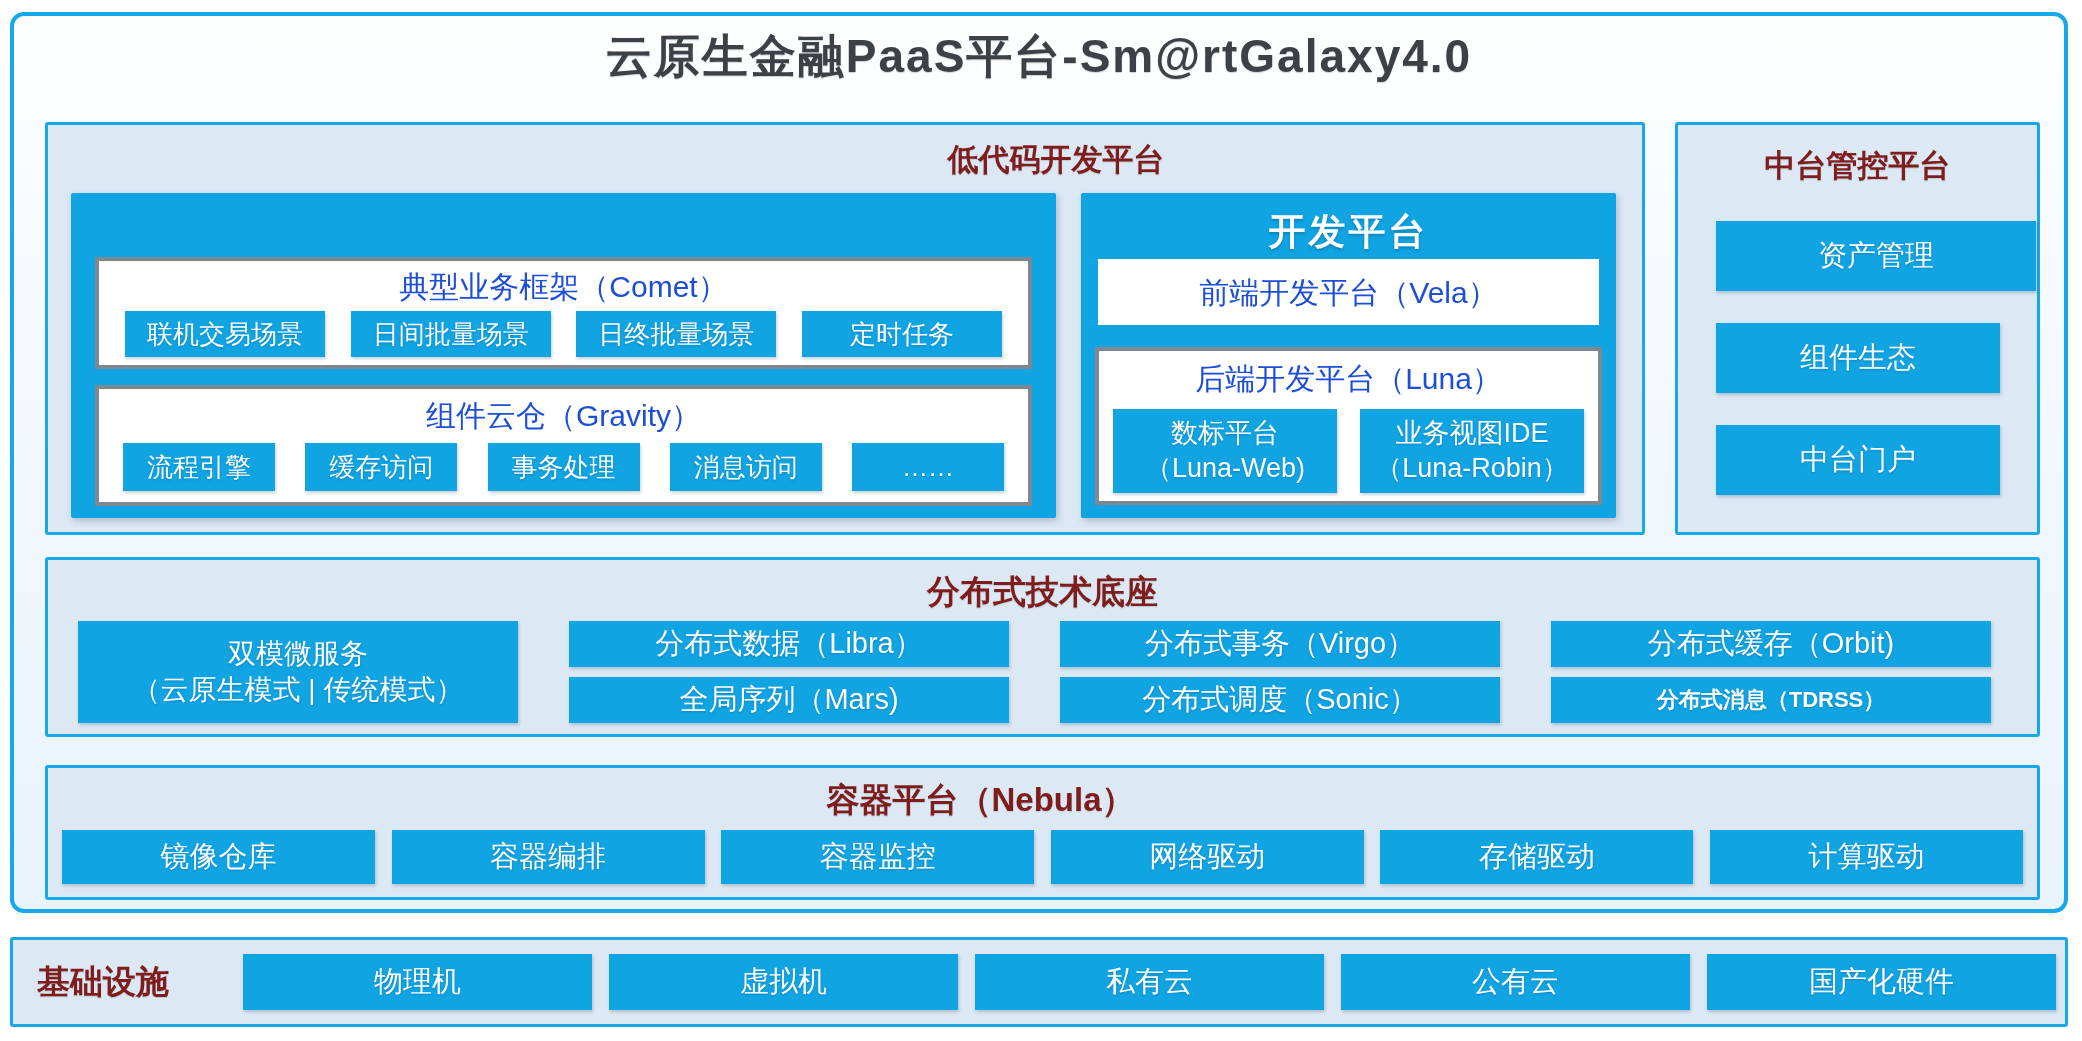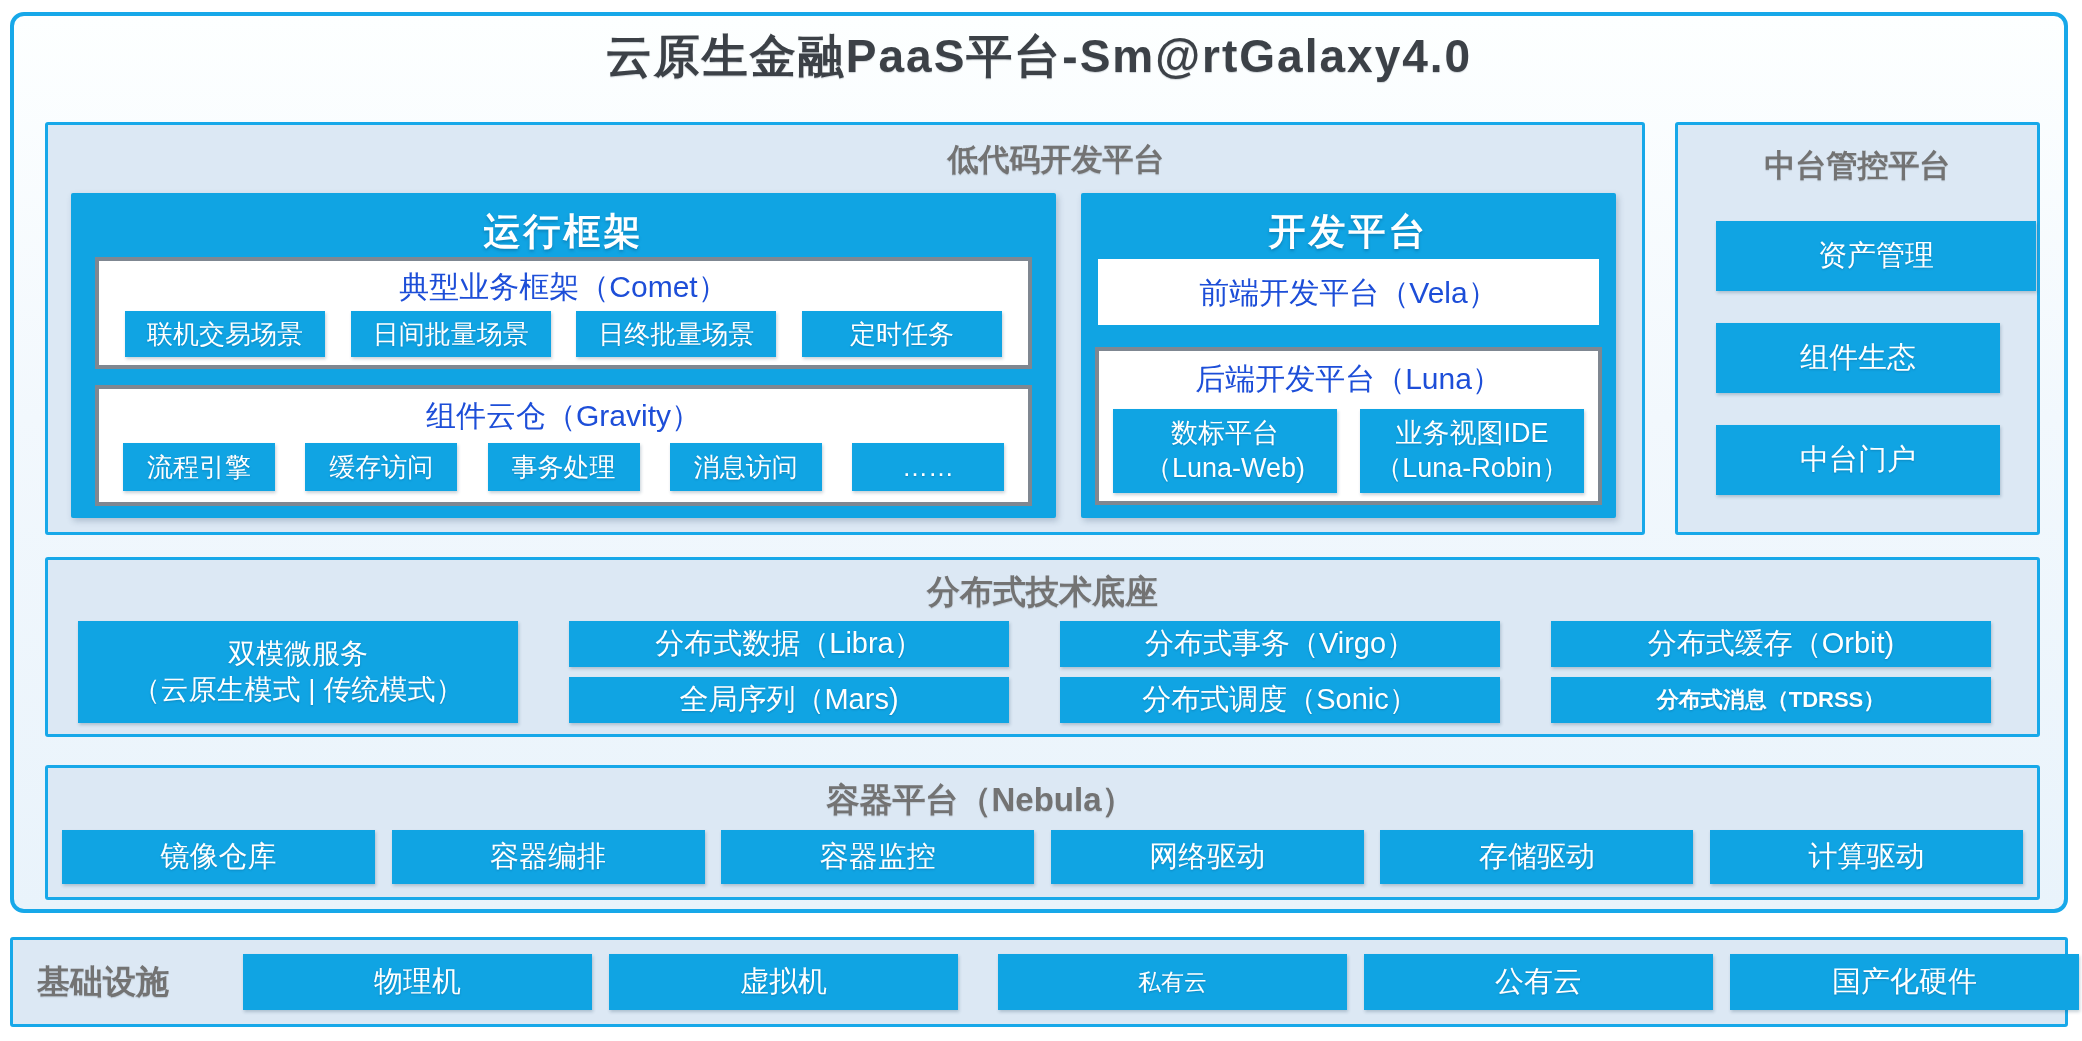--- a/index.html
+++ b/index.html
@@ -10,21 +10,21 @@
   .outer { position:absolute; left:10px; top:12px; width:2058px; height:901px;
            border:4px solid #17a8e9; border-radius:14px;
            background:linear-gradient(180deg,#fdffff 0%, #f2f8fd 45%, #e9f3fb 100%); }
 
   .main-title { position:absolute; left:10px; top:26px; width:2058px; text-align:center;
                 font-size:46px; font-weight:700; color:#3c4147; letter-spacing:2px;
                 text-shadow:0 1px 1px rgba(120,130,140,.35); }
 
   .panel { position:absolute; background:#dce8f4; border:3px solid #17a8e9; border-radius:3px; }
 
-  .panel-header { position:absolute; font-size:31px; font-weight:700; color:#737373;
+  .panel-header { position:absolute; font-size:31px; font-weight:700; color:#7f1d1d;
                   text-shadow:0 1px 1px rgba(120,130,140,.3); white-space:nowrap; }
 
   .bluebox { position:absolute; background:#10a4e3; border-radius:2px;
              box-shadow:2px 3px 6px rgba(50,80,110,.28); }
   .bluebox-title { position:absolute; left:0; width:100%; text-align:center;
                    font-size:37px; font-weight:700; color:#ffffff; letter-spacing:3px;
                    text-shadow:0 2px 3px rgba(0,60,100,.3); }
 
   .whitebox { position:absolute; background:#ffffff; }
   .graybox  { position:absolute; background:#ffffff; border:4px solid #7f8791; }
@@ -49,21 +49,20 @@
 
   <div class="outer"></div>
 
   <div class="main-title">云原生金融PaaS平台-Sm@rtGalaxy4.0</div>
 
   <div class="panel" style="left:45px; top:122px; width:1600px; height:413px;">
 
     <div class="panel-header" style="left:808px; top:14px; width:400px; text-align:center;">低代码开发平台</div>
 
     <div class="bluebox" style="left:23px; top:68px; width:985px; height:325px;">
-      <div class="bluebox-title" style="top:14px;">运行框架</div>
 
       <div class="graybox" style="left:24px; top:64px; width:937px; height:112px;">
         <div class="wb-title" style="top:6px;">典型业务框架（Comet）</div>
         <div class="chip-row" style="left:26px; right:26px; top:50px;">
           <div class="chip" style="width:200px; height:46px;">联机交易场景</div>
           <div class="chip" style="width:200px; height:46px;">日间批量场景</div>
           <div class="chip" style="width:200px; height:46px;">日终批量场景</div>
           <div class="chip" style="width:200px; height:46px;">定时任务</div>
         </div>
       </div>
@@ -138,19 +137,19 @@
       <div class="chip" style="width:313px; height:54px; font-size:29px;">存储驱动</div>
       <div class="chip" style="width:313px; height:54px; font-size:29px;">计算驱动</div>
     </div>
   </div>
 
   <div class="panel" style="left:10px; top:937px; width:2058px; height:90px;">
     <div class="panel-header big-header" style="left:24px; top:0; height:84px; display:flex; align-items:center;">基础设施</div>
     <div style="position:absolute; left:230px; top:14px; display:flex; gap:17px;">
       <div class="chip" style="width:349px; height:56px; font-size:29px;">物理机</div>
       <div class="chip" style="width:349px; height:56px; font-size:29px;">虚拟机</div>
-      <div class="chip" style="width:349px; height:56px; font-size:23px;margin-left:23px;">私有云</div>
+      <div class="chip" style="width:349px; height:56px; font-size:29px;">私有云</div>
       <div class="chip" style="width:349px; height:56px; font-size:29px;">公有云</div>
       <div class="chip" style="width:349px; height:56px; font-size:29px;">国产化硬件</div>
     </div>
   </div>
 
 </div>
 
 </body></html>

